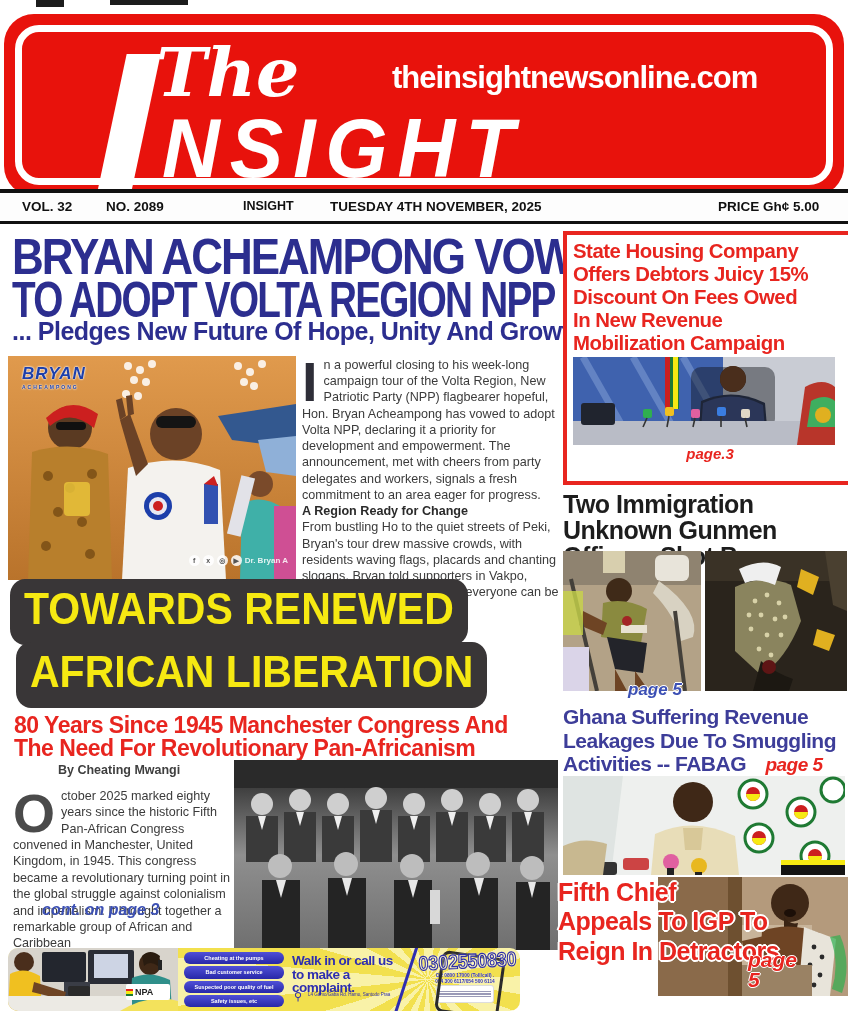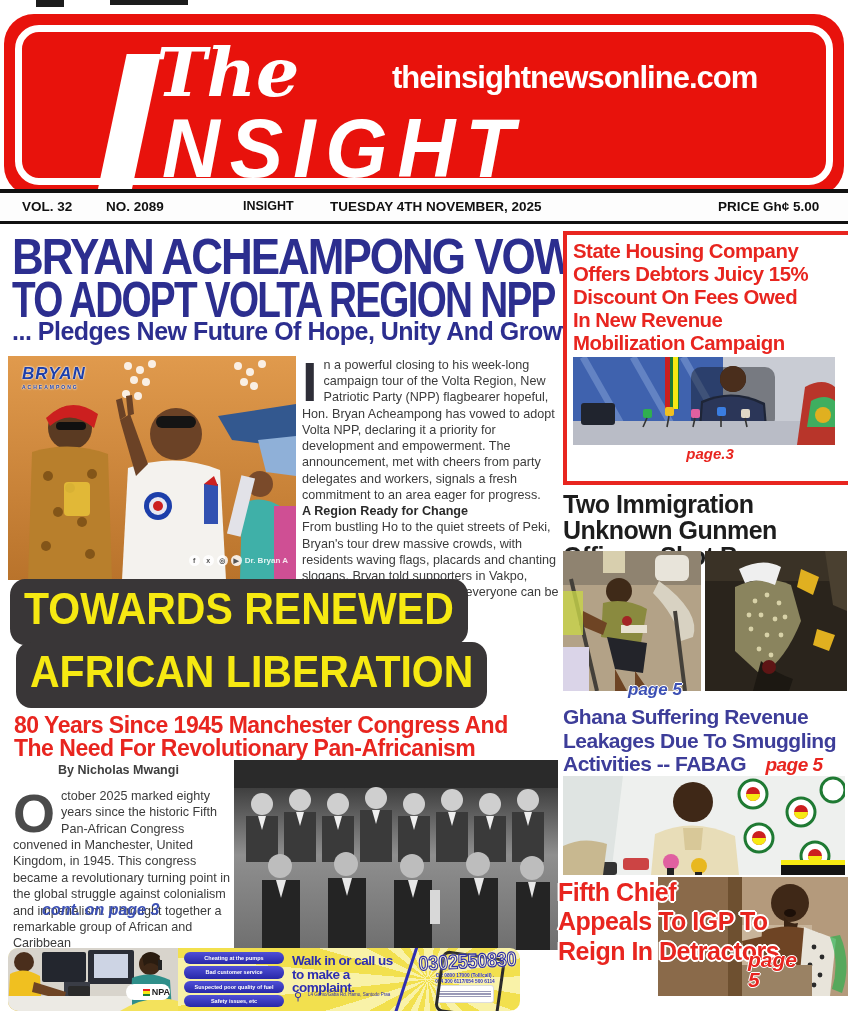--- a/index.html
+++ b/index.html
@@ -77,22 +77,22 @@
           line-height:1.02;letter-spacing:-0.5px;white-space:nowrap;}
   .byline{position:absolute;left:58px;top:763px;color:#3f3f3f;font-weight:bold;font-size:12.5px;}
   .libbody{position:absolute;left:13px;top:788px;width:222px;color:#3b3b3b;font-size:12.6px;line-height:1.3;}
   .dropcapO{float:left;font-weight:900;font-size:54px;line-height:.84;margin:3px 6px 0 0;color:#4a4a4a;}
   .contblue{position:absolute;left:42px;top:901px;color:#3c50b4;font-style:italic;font-weight:bold;font-size:16px;}
   .bwphoto{position:absolute;left:234px;top:760px;width:324px;height:190px;overflow:hidden;}
   
   .ad{position:absolute;left:8px;top:948px;width:512px;height:63px;border-radius:10px;overflow:hidden;
       background:repeating-conic-gradient(from 0deg at 82% 50%, #f9f2a8 0deg 11deg, #f2e04e 11deg 22deg);}
   .ad-photo{position:absolute;left:0;top:0;width:170px;height:63px;}
-  .npa-box{position:absolute;left:118px;top:36px;width:44px;height:16px;background:#fff;border-radius:8px;
-           display:flex;align-items:center;justify-content:flex-end;gap:2px;font-weight:bold;font-size:9px;color:#222;}
+  .npa-box{position:absolute;left:118px;top:36px;width:44px;height:16px;background:#fff;border-radius:2px;
+           display:flex;align-items:center;justify-content:flex-start;gap:2px;font-weight:bold;font-size:9px;color:#222;}
   .npa-flag{width:7px;height:7px;background:linear-gradient(#e8251f 33%,#f6e912 33% 66%,#1f7a33 66%);}
   .pills{position:absolute;left:176px;top:4px;width:100px;display:flex;flex-direction:column;gap:2px;}
   .pill{background:linear-gradient(#5050d8,#2828a8);border-radius:6px;color:#fff;font-weight:bold;
         font-size:5.5px;text-align:center;padding:3px 2px;line-height:1.15;}
   .adcta{position:absolute;left:284px;top:6px;width:106px;color:#2e2eb0;font-weight:bold;font-size:13.5px;
          line-height:1.0;letter-spacing:-0.5px;}
   .ad-addr{position:absolute;left:300px;top:44px;width:90px;color:#2e2eb0;font-size:4.5px;line-height:1.2;}
   .ad-pin{position:absolute;left:286px;top:42px;font-size:11px;color:#2e2eb0;}
   .ad-divider{position:absolute;left:396px;top:-6px;width:3px;height:80px;background:#2e2eb0;transform:rotate(18deg);}
   .ad-phone-wrap{position:absolute;left:404px;top:2px;width:106px;text-align:center;}
@@ -385,21 +385,21 @@
   <div>page</div>
   <div>5</div>
 </div>
 
 <div class="bannerline bl1">TOWARDS RENEWED</div>
 <div class="bannerline bl2">AFRICAN LIBERATION</div>
 <div class="libsub">
   <div>80 Years Since 1945 Manchester Congress And</div>
   <div>The Need For Revolutionary Pan-Africanism</div>
 </div>
-<div class="byline">By Nicholas Mwangi</div>
+<div class="byline">By Cheating Mwangi</div>
 <div class="libbody">
   <span class="dropcapO">O</span><span>ctober 2025 marked eighty years since the historic Fifth Pan-African Congress convened in Manchester, United Kingdom, in 1945. This congress became a revolutionary turning point in the global struggle against colonialism and imperialism. It brought together a remarkable group of African and Caribbean</span>
 </div>
 <div class="contblue">cont. on page 3</div>
 
 <div class="bwphoto">
   <svg width="324" height="190" viewBox="0 0 324 190">
     <defs>
       <linearGradient id="bwbg" x1="0" y1="0" x2="0" y2="1">
         <stop offset="0" stop-color="#1e1e1e"></stop>

